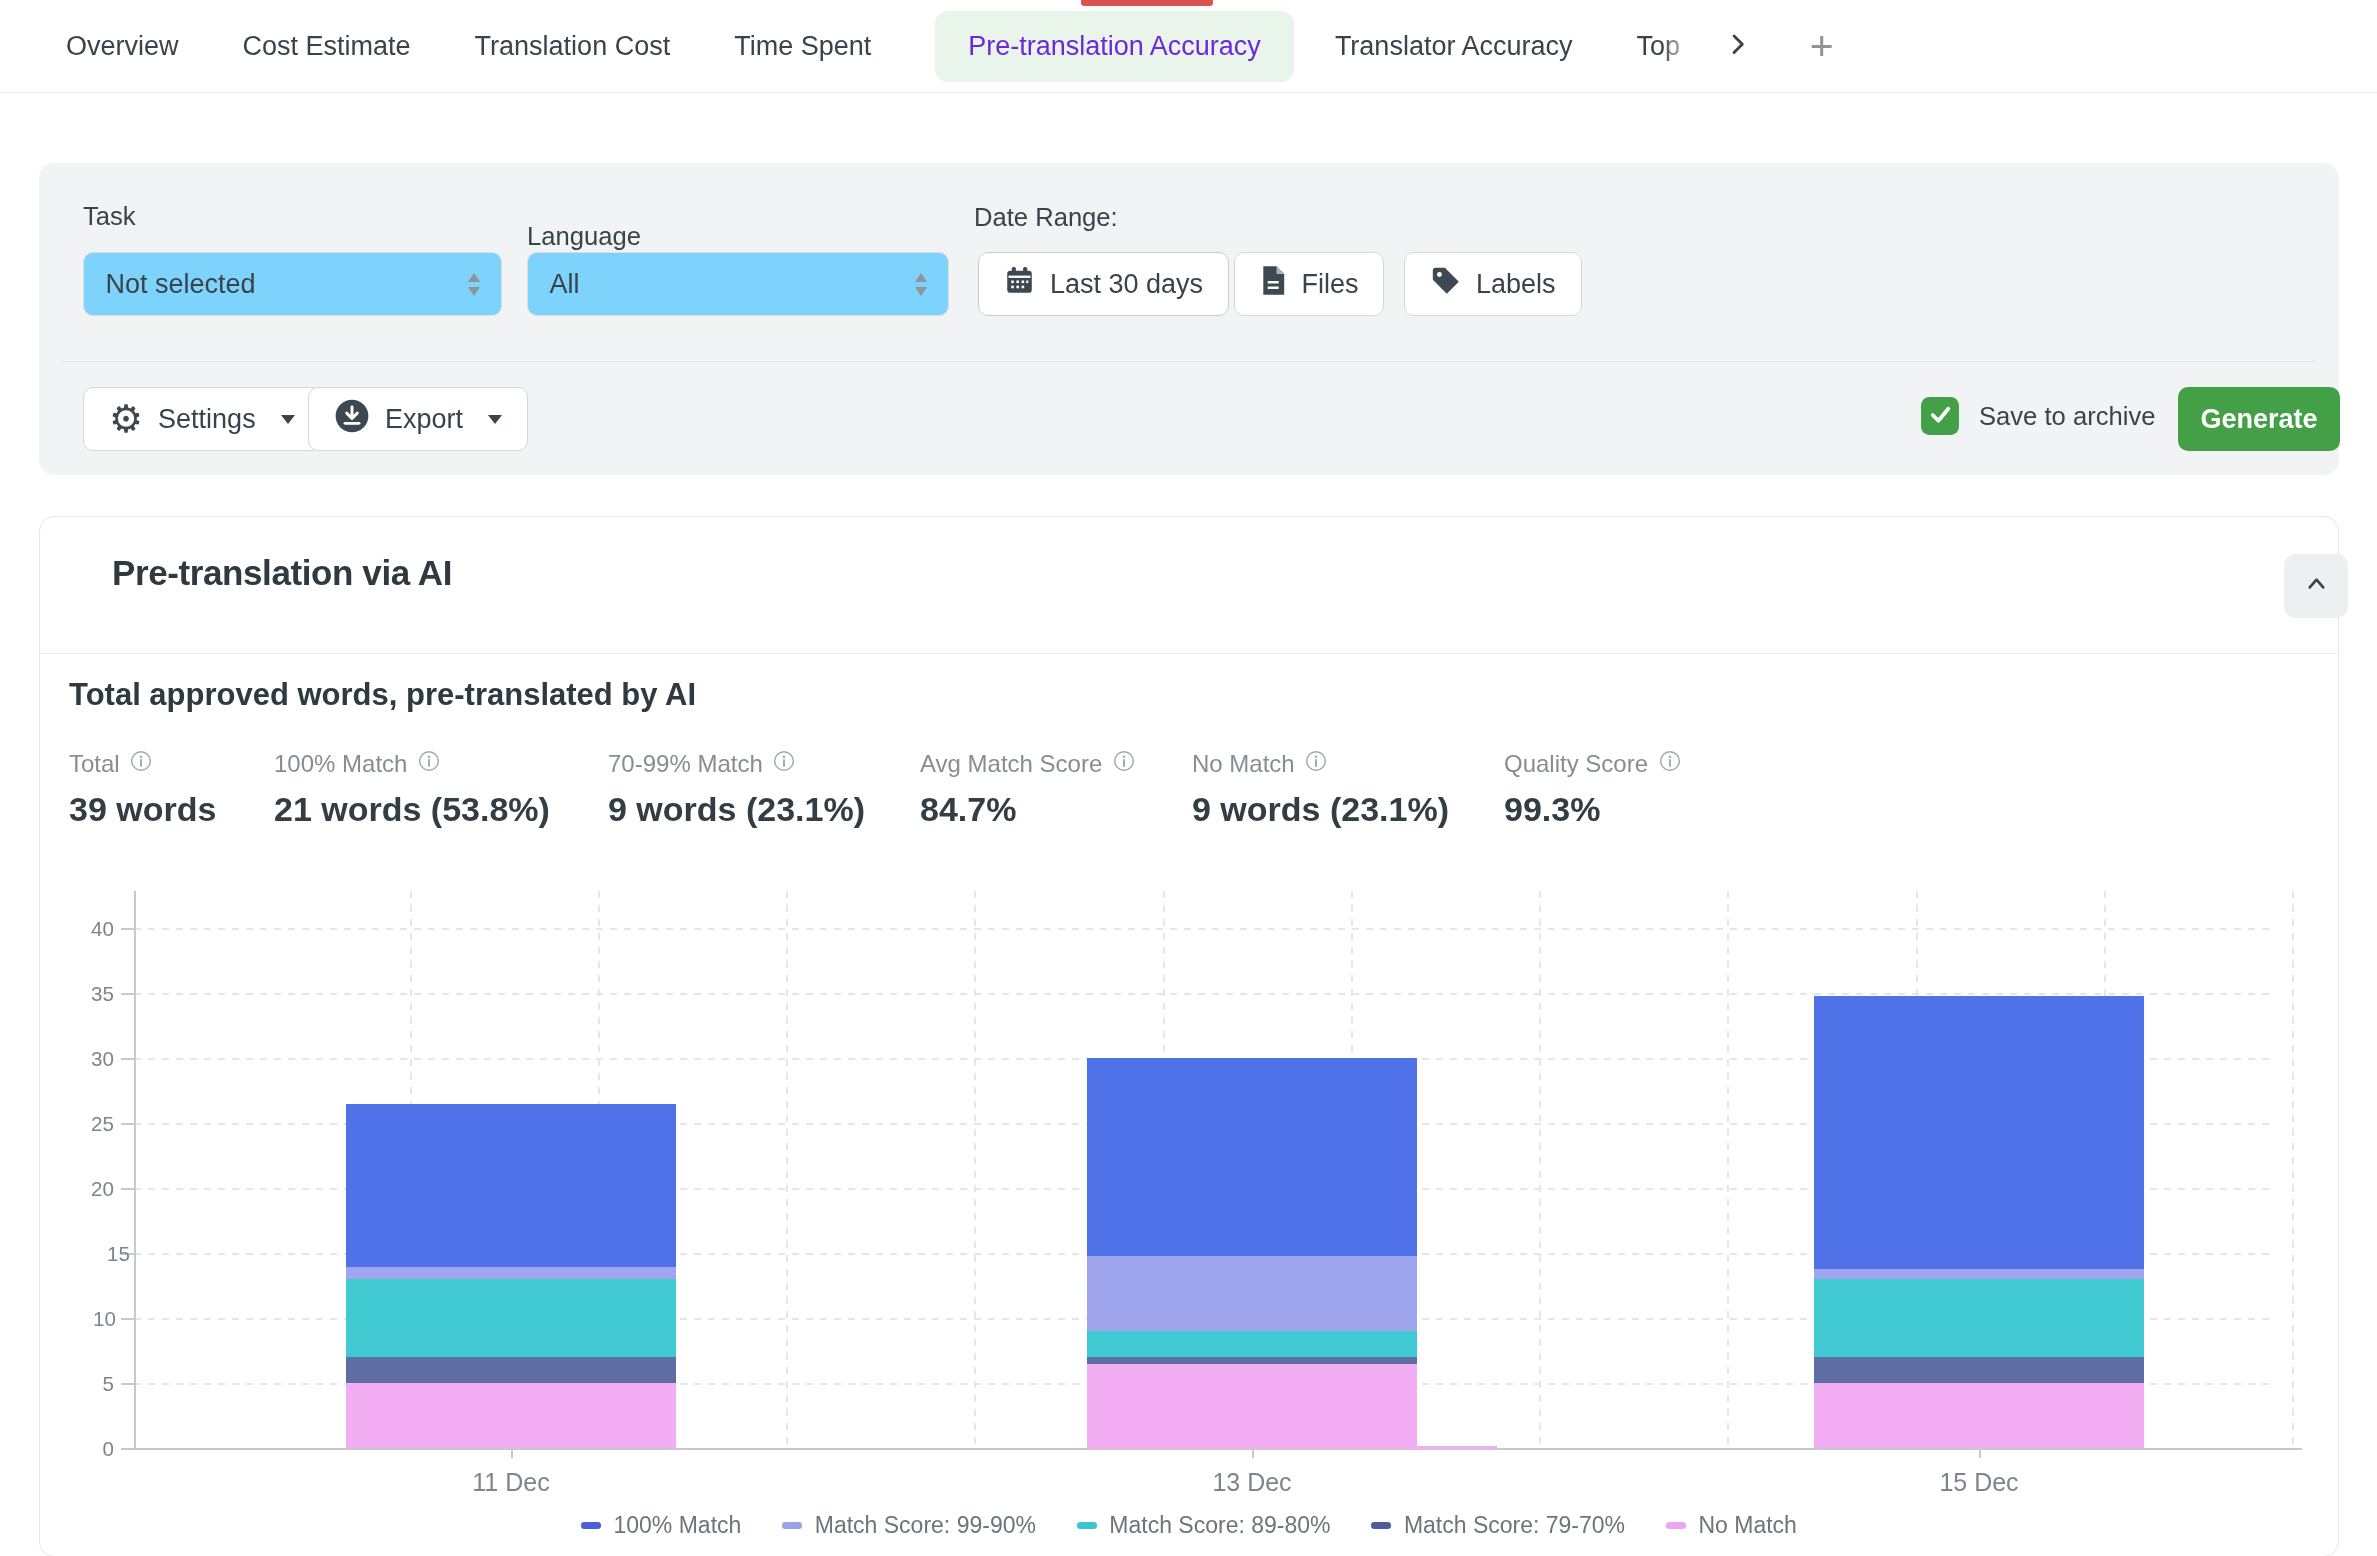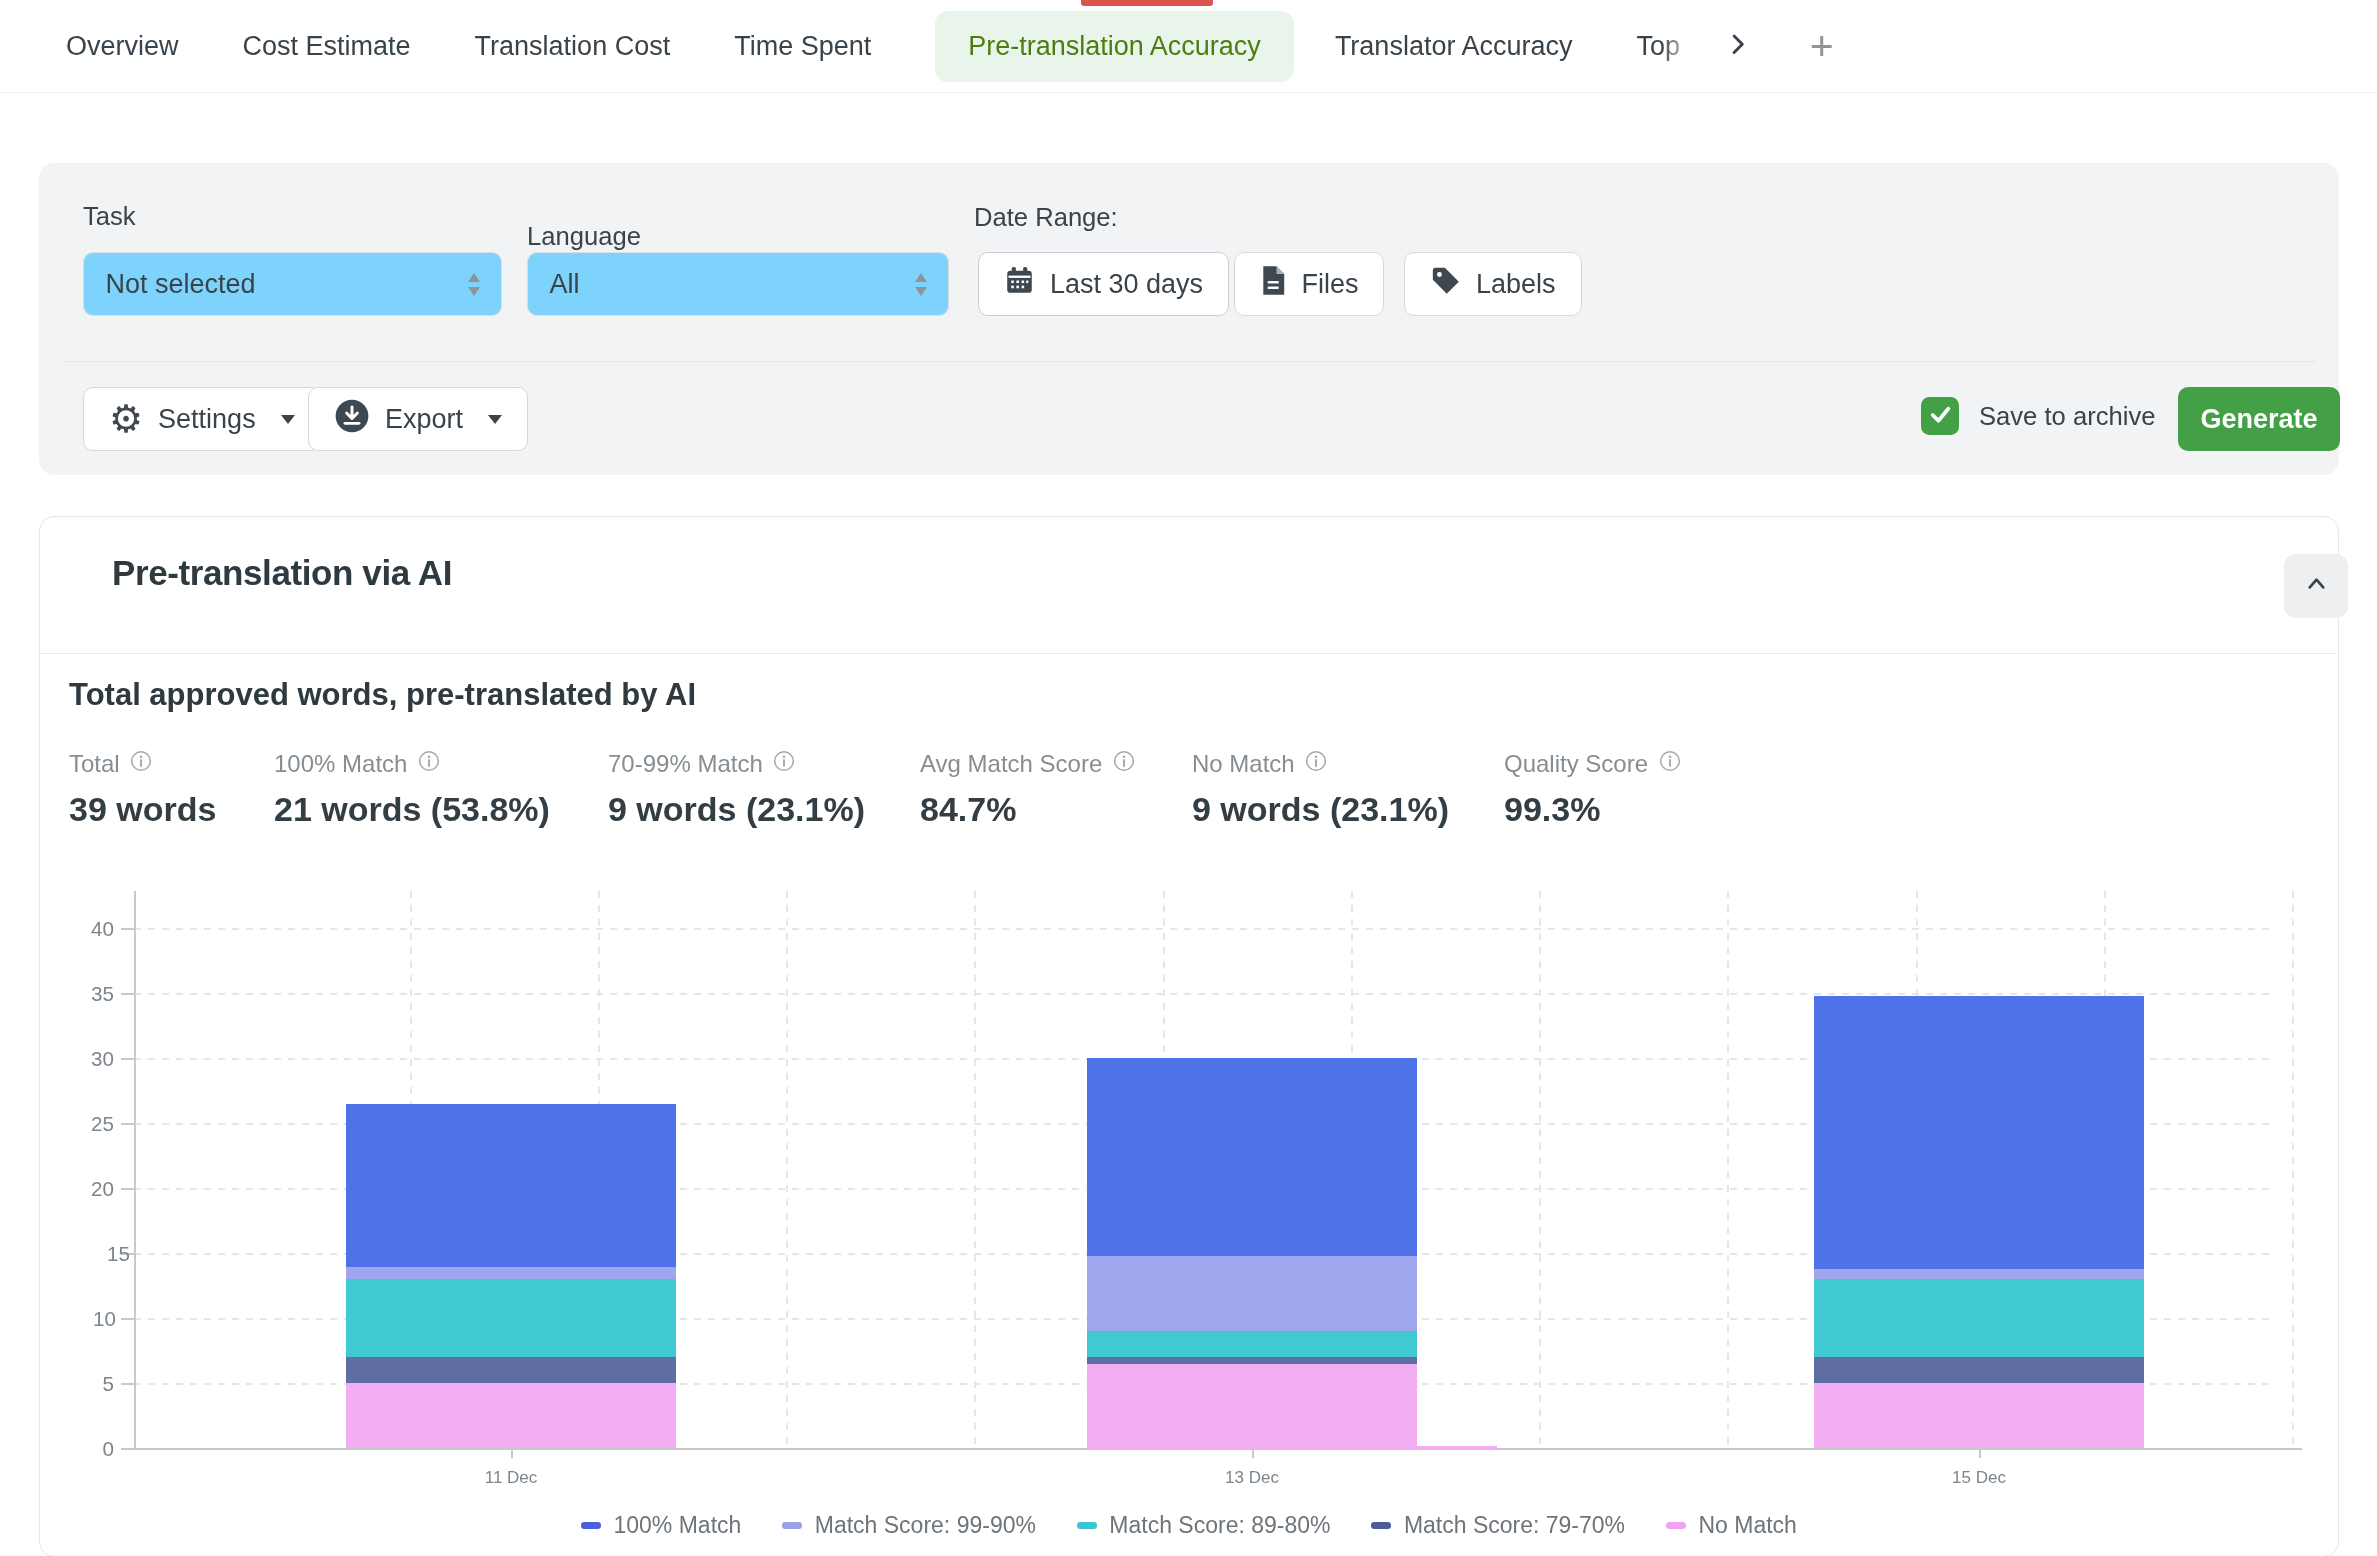--- a/index.html
+++ b/index.html
@@ -57,38 +57,38 @@
   .stat{position:absolute;top:233px;}
   .stat .lbl{font-size:24px;color:#868e94;display:flex;align-items:center;gap:10.7px;white-space:nowrap;}
   .stat .val{margin-top:12.4px;font-size:34px;font-weight:700;color:#333d44;white-space:nowrap;}
 
   
   #chart{position:absolute;left:0;top:0;width:100%;height:100%;}
   .hgrid{position:absolute;height:1.7px;background:repeating-linear-gradient(90deg,#e4e6e8 0 7.4px,transparent 7.4px 14px);}
   .vgrid{position:absolute;width:1.7px;background:repeating-linear-gradient(180deg,#e4e6e8 0 7.4px,transparent 7.4px 14px);}
   .axis-line{position:absolute;background:#c6cacd;}
   .ytick-label{position:absolute;font-size:20.6px;color:#7d858c;text-align:right;width:51px;}
-  .xtick-label{position:absolute;font-size:17px;color:#7d858c;text-align:center;width:149px;transform:translateX(-50%);}
+  .xtick-label{position:absolute;font-size:25px;color:#7d858c;text-align:center;width:149px;transform:translateX(-50%);}
   .bar-seg{position:absolute;}
   #legend{position:absolute;left:0;right:0;top:995px;display:flex;justify-content:center;align-items:center;gap:41px;}
   .legend-item{display:flex;align-items:center;gap:12.4px;cursor:pointer;}
   .legend-marker{width:20px;height:6.6px;border-radius:3.3px;}
   .legend-label{font-size:23px;color:#6d747a;white-space:nowrap;}
 </style>
 </head>
 <body>
 
 <div class="indicator" style="background: rgb(217, 83, 79);"></div>
 
 <nav class="tabbar">
   <div class="tab">Overview</div>
   <div class="tab">Cost Estimate</div>
   <div class="tab">Translation Cost</div>
   <div class="tab">Time Spent</div>
-  <div class="tab active" style="background: rgb(233, 244, 234); color: #4d7c0f;">Pre-translation Accuracy</div>
+  <div class="tab active" style="background: rgb(233, 244, 234); color: #6d28d9;">Pre-translation Accuracy</div>
   <div class="tab">Translator Accuracy</div>
   <div class="tab fade-tab">Top</div>
   <div class="icon-btn">
     <span>
       <svg width="26.4" height="26.4" viewBox="0 0 32 32" fill="none">
           <polyline points="11,6 21,16 11,26" stroke="#39434b" stroke-width="3.5" stroke-linecap="round" stroke-linejoin="round"></polyline>
         </svg>
     </span>
   </div>
   <div class="icon-btn" style="margin-left:33px;">

